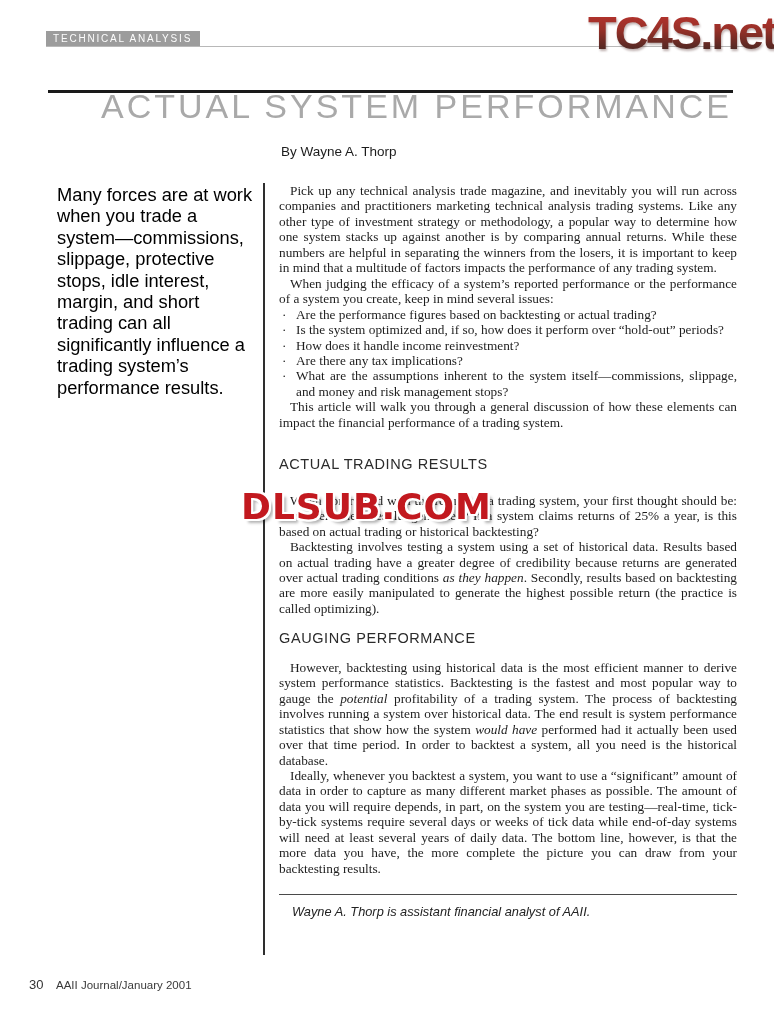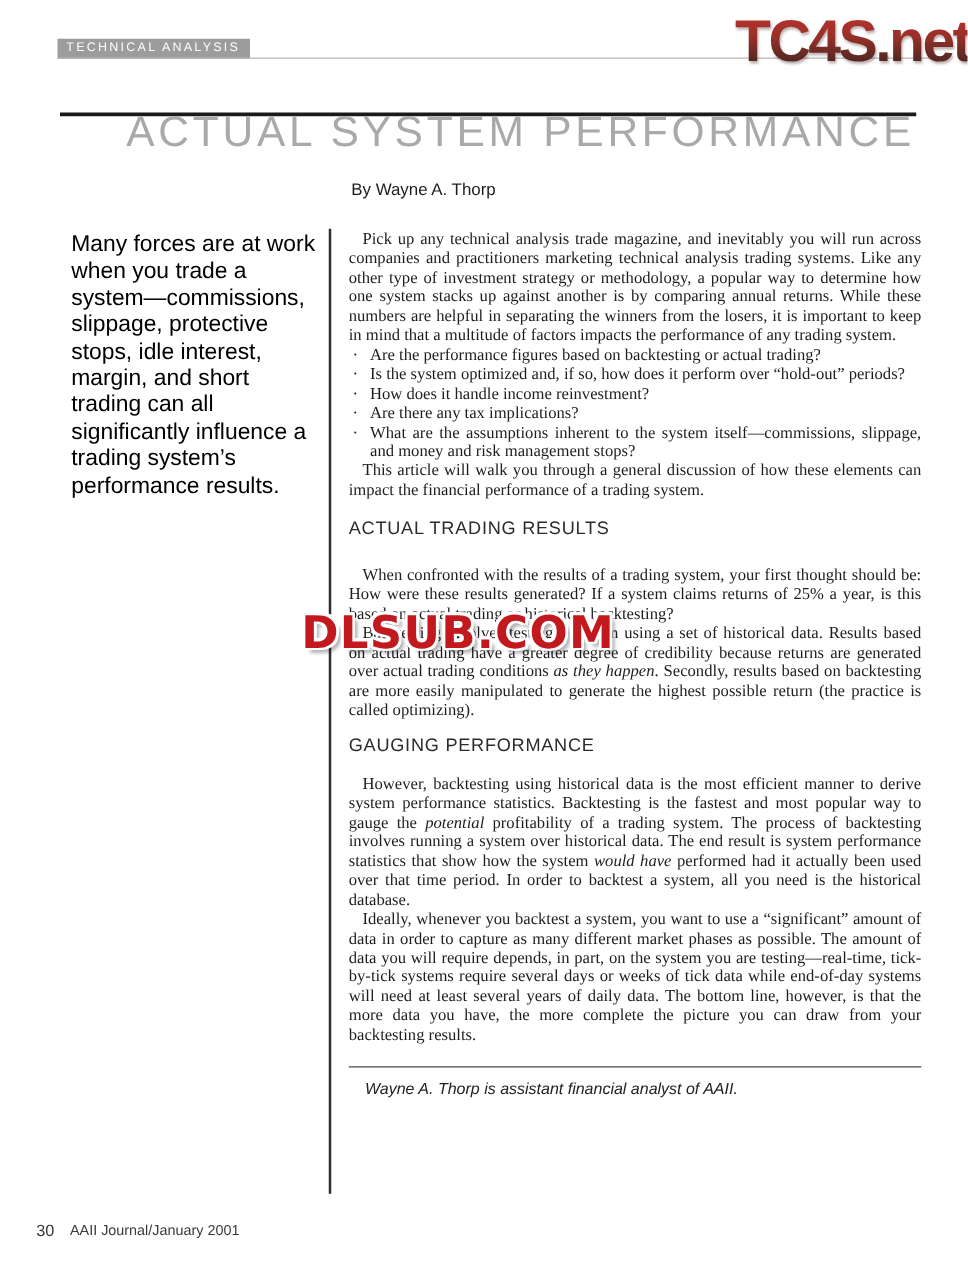--- a/index.html
+++ b/index.html
@@ -33,21 +33,21 @@
     height:772px; background:#2e2e2e; }
 
   
   .article { position:absolute; left:279px; top:183px; width:458px;
     font-family:"Liberation Serif", serif; font-size:13.3px;
     line-height:15.45px; color:#1d1d1d; text-align:justify; }
   .article .para { text-indent:11px; }
   .article .section-heading { font-family:"Liberation Sans", sans-serif;
     font-size:14.5px; letter-spacing:0.6px; color:#2b2b2b; text-align:left;
     text-indent:0; }
-  .article .heading-actual { margin-top:17px; margin-bottom:20px; }
+  .article .heading-actual { margin-top:27px; margin-bottom:20px; }
   .article .heading-gauging { margin-top:15px; margin-bottom:13px; }
   .bullet-item { position:relative; padding-left:17px; }
   .bullet-item .bullet-marker { position:absolute; left:3px; top:0;
     font-family:"Liberation Serif", serif; }
   .bio-rule { margin-top:18px; border-top:1px solid #4a4a4a; }
   .bio-line { margin-top:9px; padding-left:13px;
     font-family:"Liberation Sans", sans-serif; font-style:italic;
     font-size:12.8px; color:#222; text-align:left; text-indent:0; }
 
   
@@ -95,20 +95,21 @@
 
   <div class="byline">By Wayne A. Thorp</div>
 
   <div class="pull-quote">Many forces are at work when you trade a system—commissions, slippage, protective stops, idle interest, margin, and short trading can all significantly influence a trading system’s performance results.</div>
 
   <div class="col-divider"></div>
 
   <div class="article">
 
     <div class="para">Pick up any technical analysis trade magazine, and inevitably you will run across companies and practitioners marketing technical analysis trading systems. Like any other type of investment strategy or methodology, a popular way to determine how one system stacks up against another is by comparing annual returns. While these numbers are helpful in separating the winners from the losers, it is important to keep in mind that a multitude of factors impacts the performance of any trading system.</div>
+      <div class="para">When judging the efficacy of a system’s reported performance or the performance of a system you create, keep in mind several issues:</div>
       <div>
         <div class="bullet-item"><span class="bullet-marker">·</span><span>Are the performance figures based on backtesting or actual trading?</span></div>
         <div class="bullet-item"><span class="bullet-marker">·</span><span>Is the system optimized and, if so, how does it perform over “hold-out” periods?</span></div>
         <div class="bullet-item"><span class="bullet-marker">·</span><span>How does it handle income reinvestment?</span></div>
         <div class="bullet-item"><span class="bullet-marker">·</span><span>Are there any tax implications?</span></div>
         <div class="bullet-item"><span class="bullet-marker">·</span><span>What are the assumptions inherent to the system itself—commissions, slippage, and money and risk management stops?</span></div>
       </div>
       <div class="para">This article will walk you through a general discussion of how these elements can impact the financial performance of a trading system.</div>
       <div class="section-heading heading-actual">ACTUAL TRADING RESULTS</div>
       <div class="para">When confronted with the results of a trading system, your first thought should be: How were these results generated? If a system claims returns of 25% a year, is this based on actual trading or historical backtesting?</div>

